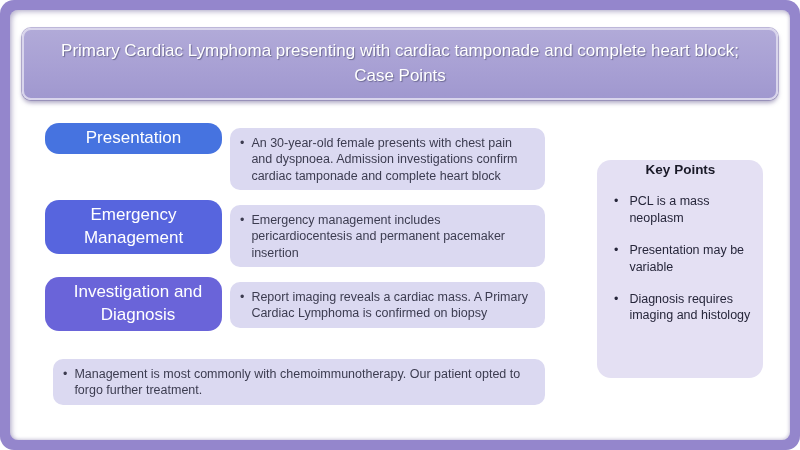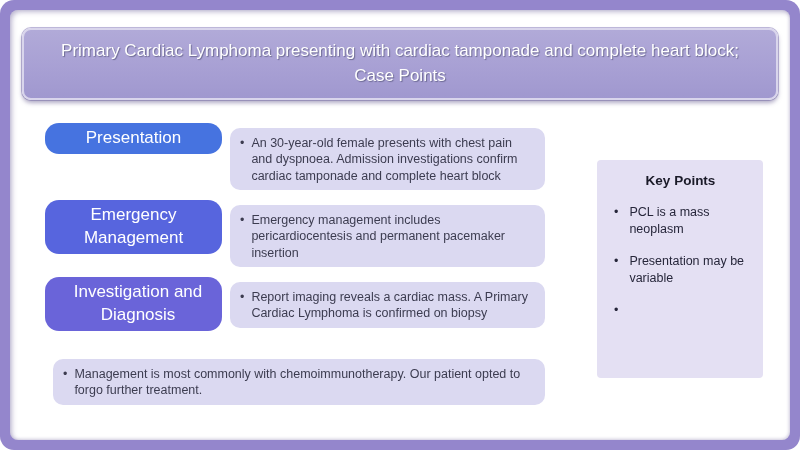--- a/index.html
+++ b/index.html
@@ -34,21 +34,21 @@
   .text-box {
     flex:1; margin:5px 0 3px 8px; background:#dbd9f1; border-radius:10px;
     padding:7px 10px 6px 10px; display:flex; align-items:flex-start;
     color:#3c3c50; font-size:12.5px; line-height:1.3;
   }
   .bullet { display:flex; }
   .dot { flex:0 0 auto; margin-right:7px; font-size:12.5px; line-height:1.3; }
   
   .keypoints {
     position:absolute; left:587px; top:150px; width:166px; height:218px;
-    background:#e4e0f3; border-radius:4px; padding:13px 12px 10px 13px;
+    background:#e4e0f3; border-radius:14px; padding:2px 12px 10px 13px;
     color:#26263a;
   }
   .kp-head { text-align:center; font-weight:bold; font-size:13.5px; color:#1a1a28; margin-bottom:16px; }
   .kp-item { display:flex; font-size:12.5px; line-height:1.35; margin-bottom:15px; }
   .kp-item .dot { margin-right:11px; margin-left:4px; }
 </style>
 </head>
 <body>
 
 <div class="canvas">
@@ -113,17 +113,18 @@
       <div class="kp-item">
         <span class="dot">•</span>
         <span>PCL is a mass neoplasm</span>
       </div>
       <div class="kp-item">
         <span class="dot">•</span>
         <span>Presentation may be variable</span>
       </div>
       <div class="kp-item">
         <span class="dot">•</span>
+        <span>Diagnosis requires imaging and histology</span>
       </div>
     </div>
 
   </div>
 </div>
 
 </body></html>

